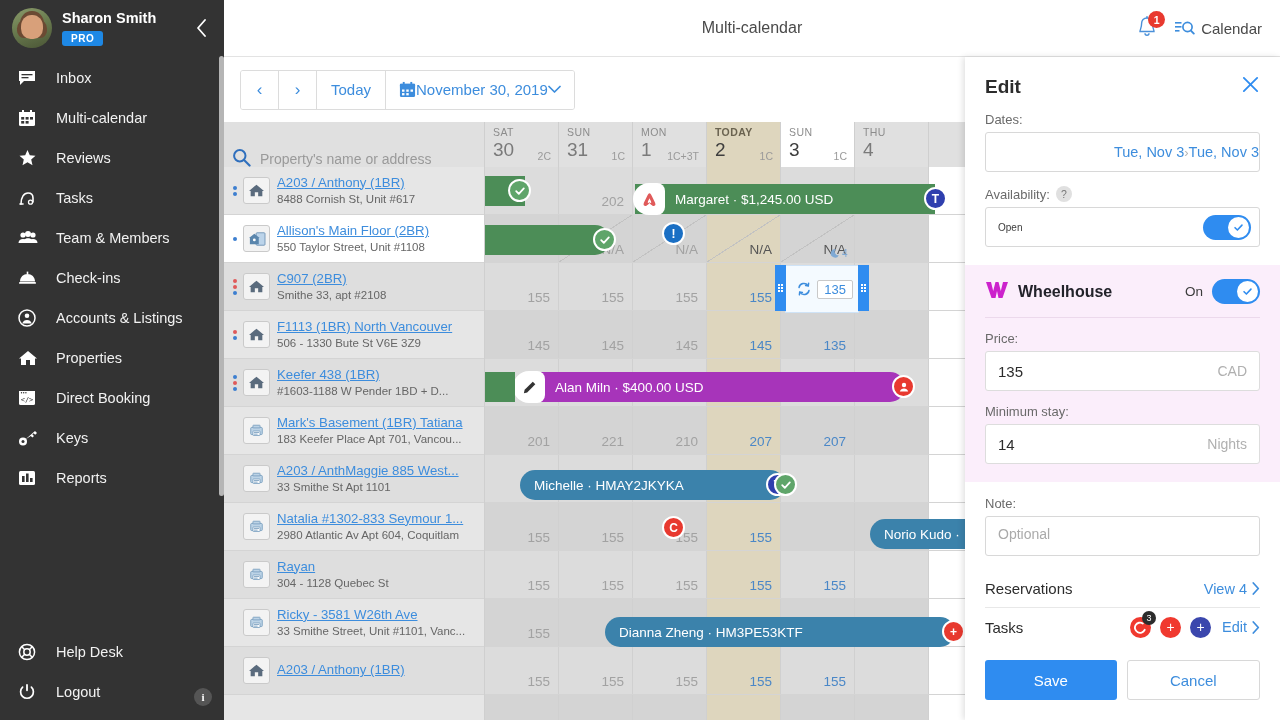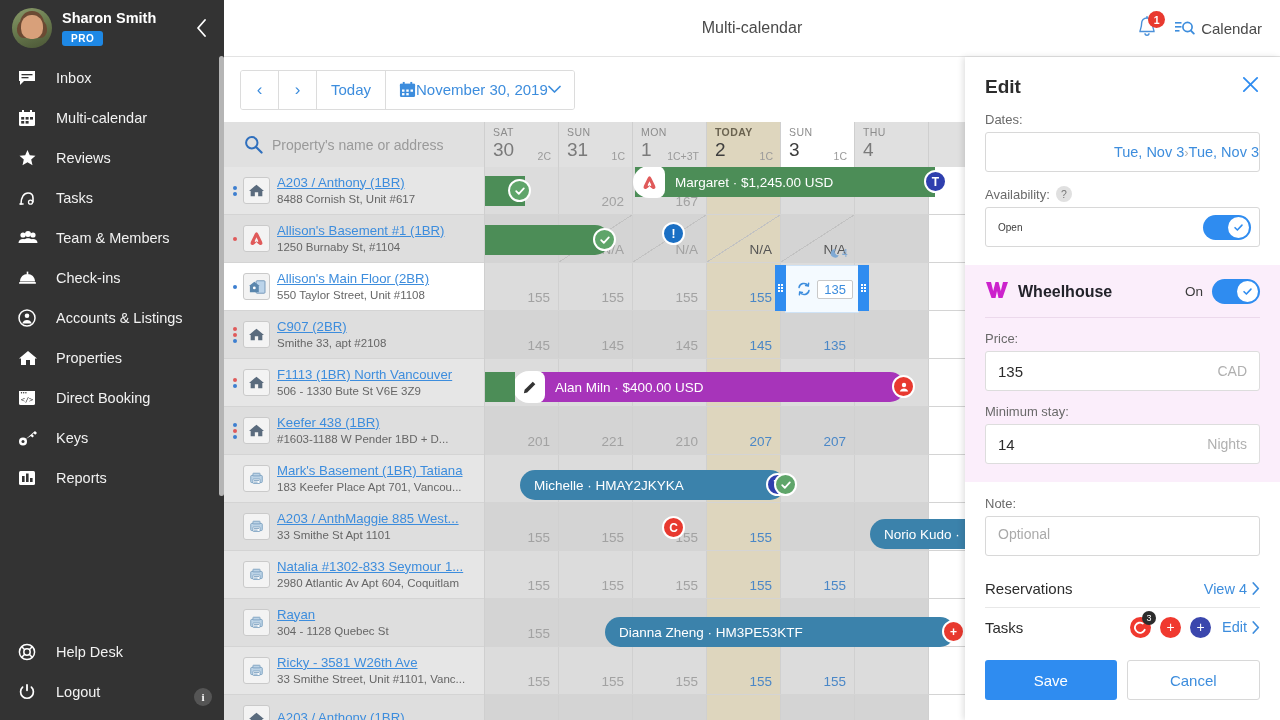--- a/index.html
+++ b/index.html
@@ -86,21 +86,21 @@
     border-right: 1px solid #dcdcdc; color: #3d8ddd; font-size: 15px;
     padding: 0 14px; cursor: pointer; background:#fff; white-space:nowrap;
   }
   .bg-btn.arrow { width: 38px; padding: 0; font-size: 17px; }
   .bg-btn.date { padding: 0 13px; border-right: none; }
 
   
   #grid-head { display: flex; height: 45px; flex: 0 0 45px; background: #e0e0e0; }
   #search-cell {
     width: 261px; flex: 0 0 261px; background: #e0e0e0;
-    display: flex; align-items: center; padding-left: 20px; gap: 9px;
+    display: flex; align-items: flex-end; padding-left: 8px; gap: 9px;
     border-right: 1px solid #cfcfcf;
   }
   #search-input {
     border: none; background: transparent; outline: none; font-size: 14px;
     color: #555; width: 180px; font-family: "Liberation Sans", sans-serif;
   }
   #search-input::placeholder { color: #9a9a9a; }
   .dhead {
     width: 74px; flex: 0 0 74px; position: relative; border-right: 1px solid #cfcfcf;
     background: #e0e0e0; padding: 4px 7px 0 8px; cursor: pointer;
@@ -541,34 +541,20 @@
             <div class="ptile stack">
               <svg width="17" height="15" viewBox="0 0 20 18">
                 <path d="M10 2 L19 9.5 L17 9.5 L17 16 L12 16 L12 11 L8 11 L8 16 L3 16 L3 9.5 L1 9.5 Z" fill="#5a6b7d"></path>
               </svg>
             </div>
             <div class="ptxt">
               <div class="pname">A203 / Anthony (1BR)</div>
               <div class="paddr">8488 Cornish St, Unit #617</div>
             </div>
           </div>
-          <div class="prow alt">
-            <div class="dots">
-              <span class="dot" style="background:#e05a5a"></span>
-            </div>
-            <div class="ptile">
-              <svg width="17" height="17" viewBox="0 0 20 20">
-                <path d="M10 2.5 C11 2.5 11.7 3.6 13 6.5 C14.6 10 17 14 17 15.6 C17 17 16 17.6 15 17.6 C13.6 17.6 12.4 16.6 10 14 C7.6 16.6 6.4 17.6 5 17.6 C4 17.6 3 17 3 15.6 C3 14 5.4 10 7 6.5 C8.3 3.6 9 2.5 10 2.5Z M10 8.5 C9.2 10.2 8 12.3 8 13.4 C8 14.2 8.7 14.6 10 13.2 C11.3 14.6 12 14.2 12 13.4 C12 12.3 10.8 10.2 10 8.5Z" fill="#e05a5a"></path>
-              </svg>
-            </div>
-            <div class="ptxt">
-              <div class="pname">Allison's Basement #1 (1BR)</div>
-              <div class="paddr">1250 Burnaby St, #1104</div>
-            </div>
-          </div>
           <div class="prow active">
             <div class="dots">
               <span class="dot" style="background:#3d7fd0"></span>
             </div>
             <div class="ptile">
               <svg width="18" height="16" viewBox="0 0 20 18">
                 <rect x="9" y="2" width="10" height="14" rx="1" fill="#bcd4ea" stroke="#6f93b5" stroke-width="1"></rect>
                 <path d="M7 3 L13 8 L12 8 L12 15 L2 15 L2 8 L1 8 Z" fill="#5a86ad"></path>
                 <circle cx="7" cy="10" r="1.6" fill="#fff"></circle>
               </svg>
@@ -890,21 +876,21 @@
           <div class="drow">
             <div class="dcell alt"></div>
             <div class="dcell alt"></div>
             <div class="dcell alt"></div>
             <div class="dcell today"></div>
             <div class="dcell alt"></div>
             <div class="dcell alt"></div>
           </div>
           <div class="badge-circ bg-blue" style="left: 177px; top: 55px; position: absolute; z-index: 5; background: rgb(26, 111, 196);">!</div>
           <div class="badge-circ bg-red" style="left: 177px; top: 349px; position: absolute; z-index: 5;">C</div>
-          <div class="bar green" style="left: 150px; width: 300px; top: 0; padding-left: 40px;">
+          <div class="bar green" style="left: 150px; width: 300px; top: 17px; padding-left: 40px;">
             <span class="chip-ico">
               <svg width="17" height="17" viewBox="0 0 20 20">
                 <path d="M10 2.5 C11 2.5 11.7 3.6 13 6.5 C14.6 10 17 14 17 15.6 C17 17 16 17.6 15 17.6 C13.6 17.6 12.4 16.6 10 14 C7.6 16.6 6.4 17.6 5 17.6 C4 17.6 3 17 3 15.6 C3 14 5.4 10 7 6.5 C8.3 3.6 9 2.5 10 2.5Z M10 8.5 C9.2 10.2 8 12.3 8 13.4 C8 14.2 8.7 14.6 10 13.2 C11.3 14.6 12 14.2 12 13.4 C12 12.3 10.8 10.2 10 8.5Z" fill="#e05a5a"></path>
               </svg>
             </span>
             <span>Margaret · $1,245.00 USD</span>
             <span class="badge-circ bg-blue" style="right: -12px; top: 3px; z-index: 4;">T</span>
           </div>
           <div class="bar greenL" style="left: -20px; width: 60px; top: 9px;">
             <span class="badge-circ bg-green" style="right: -6px; top: 3px;">

